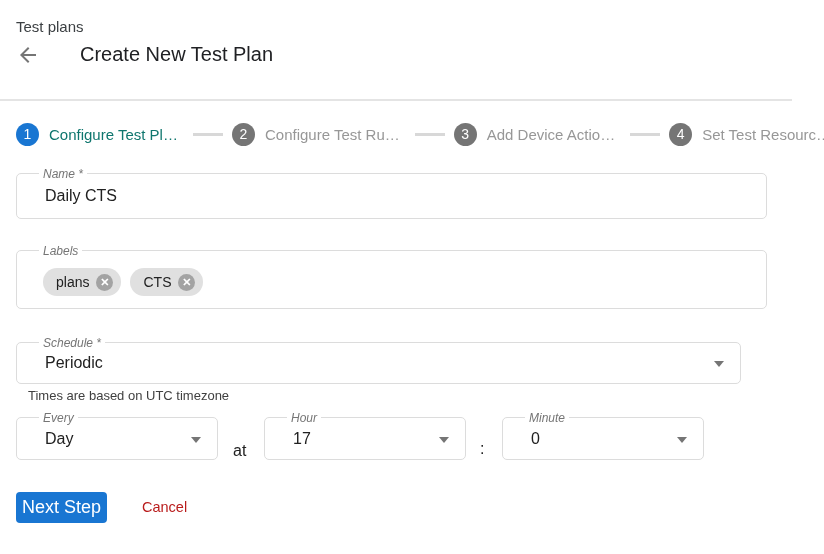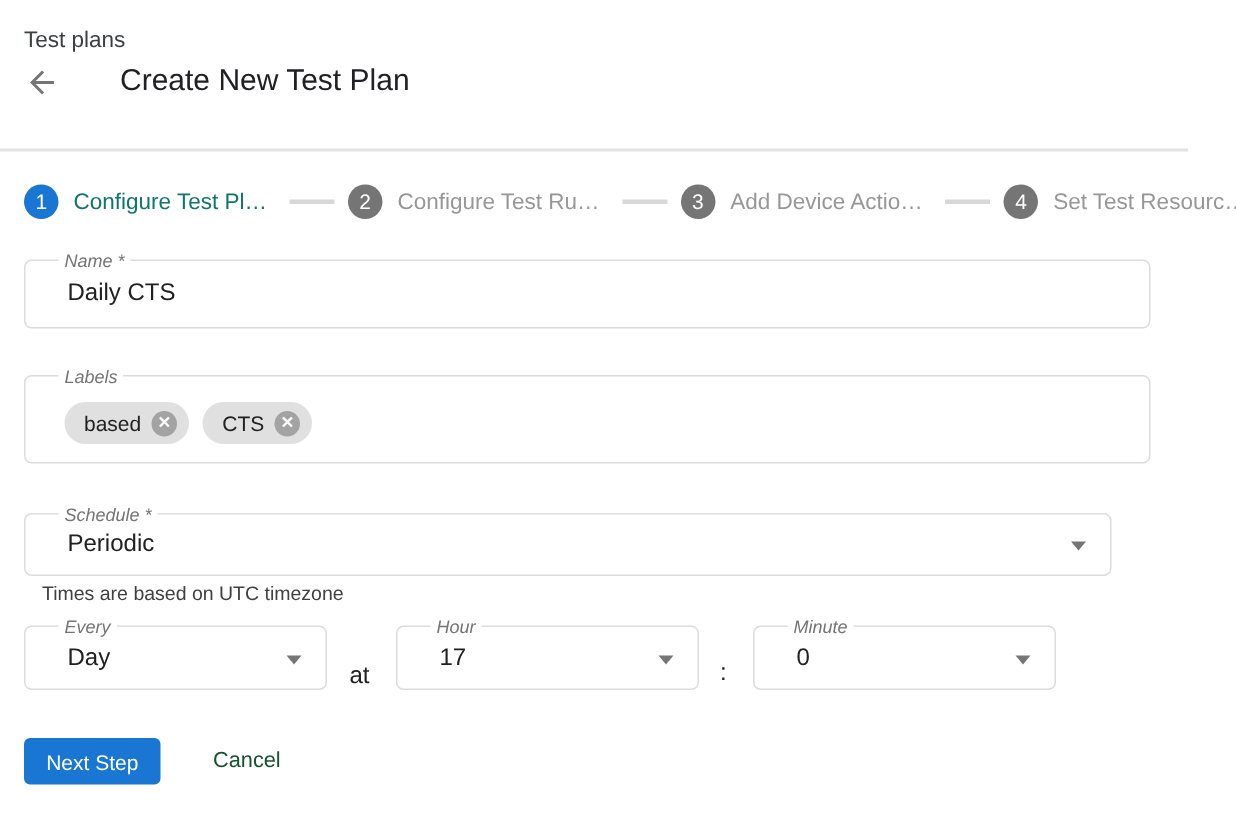--- a/index.html
+++ b/index.html
@@ -44,23 +44,23 @@
 
   .every-field { left:16px; top:417px; width:202px; height:43px;padding-left:37px; }
   .hour-field { left:264px; top:417px; width:202px; height:43px; }
   .minute-field { left:502px; top:417px; width:202px; height:43px; }
   .sep-text { position:absolute; font-size:16px; color:#212121; }
   .sep-at { left:233px; top:442px; }
   .sep-colon { left:480px; top:440px; }
 
   .btn-primary { position:absolute; left:16px; top:492px; width:91px; height:31px;
                  background:#1976d2; color:#fff; border:none; border-radius:4px;
-                 font-size:14px; font-family:inherit; cursor:pointer; }
+                 font-size:18px; font-family:inherit; cursor:pointer; }
   .btn-link { position:absolute; left:142px; top:499px; background:none; border:none;
-              color:#14532d; font-size:14.5px; font-family:inherit; cursor:pointer; }
+              color:#b91c1c; font-size:14.5px; font-family:inherit; cursor:pointer; }
 </style>
 </head>
 <body>
 
 <div class="page">
 
   <div class="breadcrumb">Test plans</div>
 
   <div class="back-btn">
     <svg width="24" height="24" viewBox="0 0 24 24">
@@ -94,21 +94,21 @@
 
   <div class="field name-field">
     <div class="field-label">Name *</div>
     <div class="field-value">Daily CTS</div>
   </div>
 
   <div class="field labels-field">
     <div class="field-label">Labels</div>
     <div class="chips">
       <div class="chip">
-        <span>based</span>
+        <span>plans</span>
         <span class="chip-remove">✕</span>
       </div>
       <div class="chip">
         <span>CTS</span>
         <span class="chip-remove">✕</span>
       </div>
     </div>
   </div>
 
   <div class="field schedule-field">

